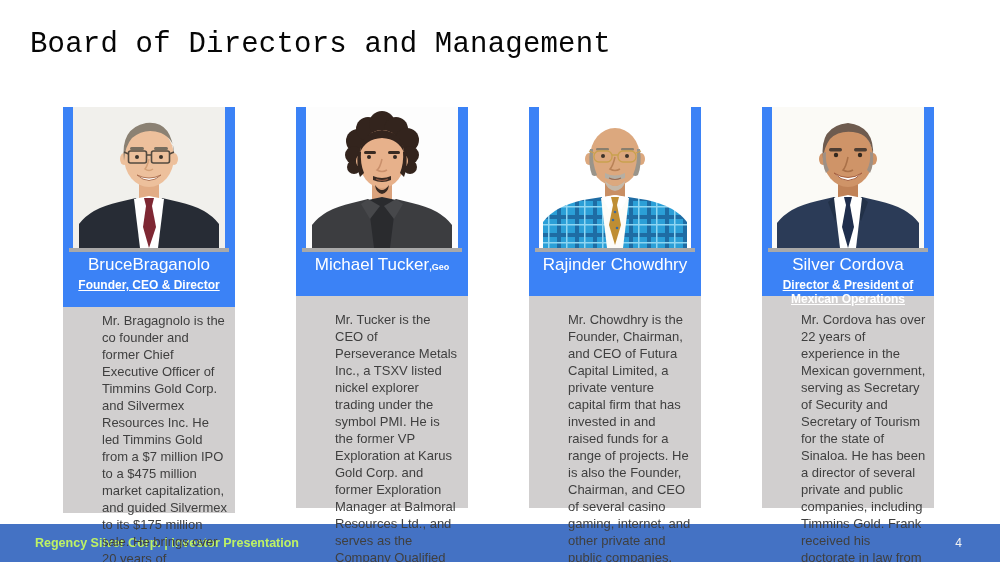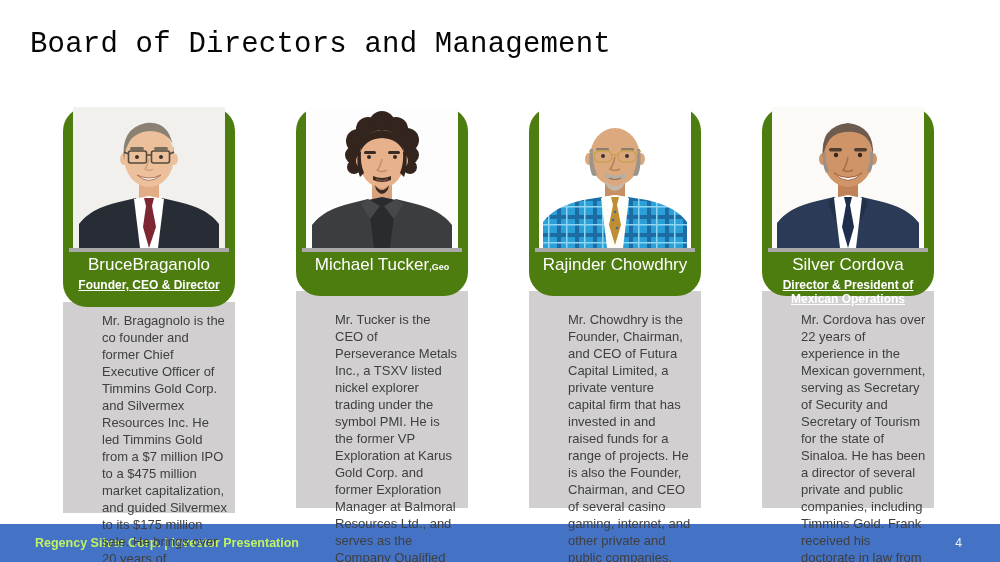--- a/index.html
+++ b/index.html
@@ -15,21 +15,21 @@
   .slide-title {
     position: absolute; left: 30px; top: 28px;
     font-size: 29px; font-weight: 500; color: #060606;
     letter-spacing: 0.2px;
     font-family: Liberation Mono, monospace;
   }
   
   .card { position: absolute; top: 99px; width: 172px; }
   .card-blue {
     position: relative; z-index: 2;
-    height: 189px; background: #4d7c0f; border-radius: 24px;
+    height: 189px; background: #3b82f6;
   }
   .card--tall .card-blue { height: 200px; }
   .photo {
     width: 152px; height: 141px;
     margin: 8px auto 0;
     overflow: hidden;
   }
   .photo svg { display:block; }
   .photo-shadow {
     width: 160px; height: 4px;

